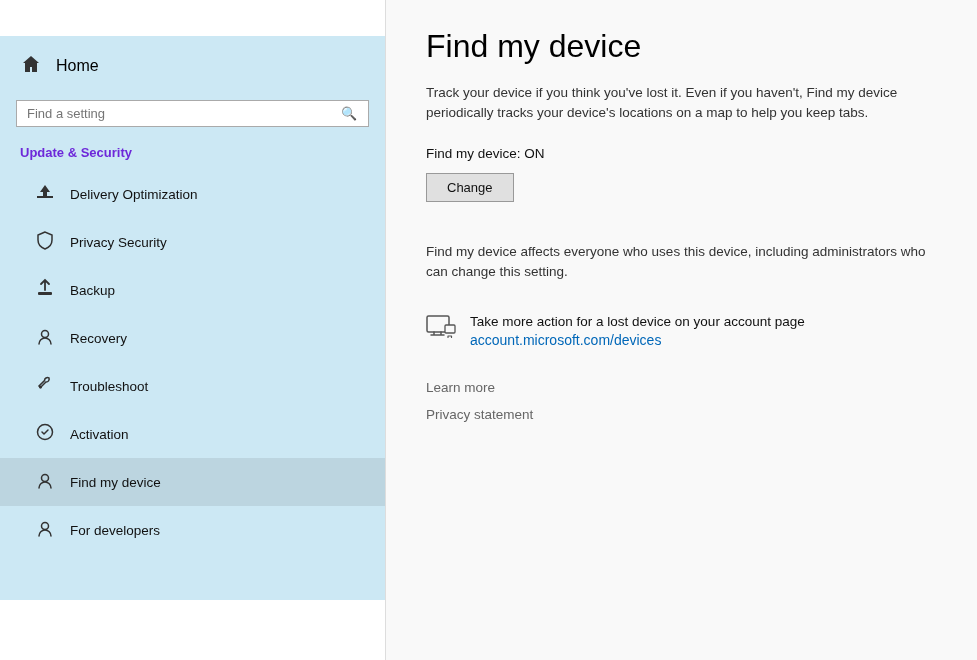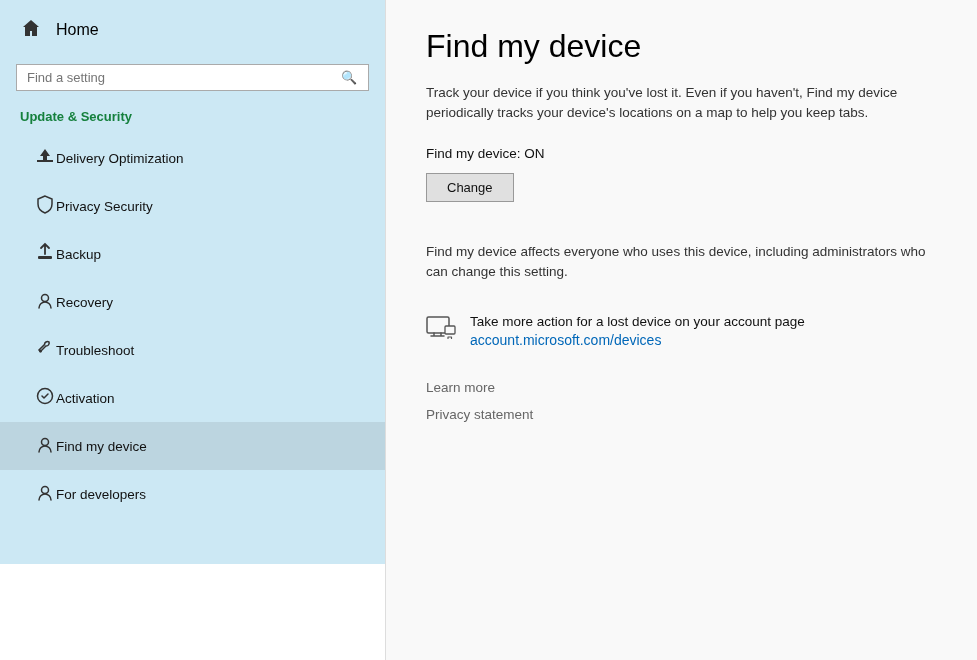--- a/index.html
+++ b/index.html
@@ -15,20 +15,21 @@
     
     .sidebar {
       width: 385px;
       min-width: 385px;
       background: #cce8f4;
       height: 564px;
       display: flex;
       flex-direction: column;
       overflow-y: auto;
       padding-bottom: 24px;
+      margin-top: 36px;
     }
 
     .sidebar-home {
       display: flex;
       align-items: center;
       padding: 18px 20px 18px 20px;
       cursor: pointer;
       gap: 14px;
     }
 
@@ -48,29 +49,29 @@
       flex: 1;
       font-size: 13px;
       color: #555;
     }
     .search-icon-char { color: #666; font-size: 13px; }
 
     .section-title {
       font-size: 13px;
       font-weight: 700;
       padding: 4px 20px 10px 20px;
-      color: #15803d;
+      color: #6d28d9;
     }
 
     .nav-item {
       display: flex;
       align-items: center;
       padding: 12px 20px 12px 34px;
       cursor: pointer;
-      gap: 0;
+      gap: 14px;
       font-size: 13.5px;
       color: #111;
     }
     .nav-item.active { background: rgba(0,0,0,0.08); font-weight: 500; }
 
     .nav-icon {
       width: 22px;
       text-align: center;
       font-size: 16px;
       color: #333;
@@ -121,21 +122,21 @@
     .affects-text {
       font-size: 13.5px;
       color: #333;
       line-height: 1.5;
       max-width: 520px;
       margin-bottom: 30px;
     }
 
     .device-action {
       display: flex;
-      align-items: flex-end;
+      align-items: center;
       gap: 14px;
       margin-bottom: 16px;
     }
     .device-action-icon {
       font-size: 22px;
       color: #333;
       margin-top: 2px;
       flex-shrink: 0;
     }
     .device-action-text {

